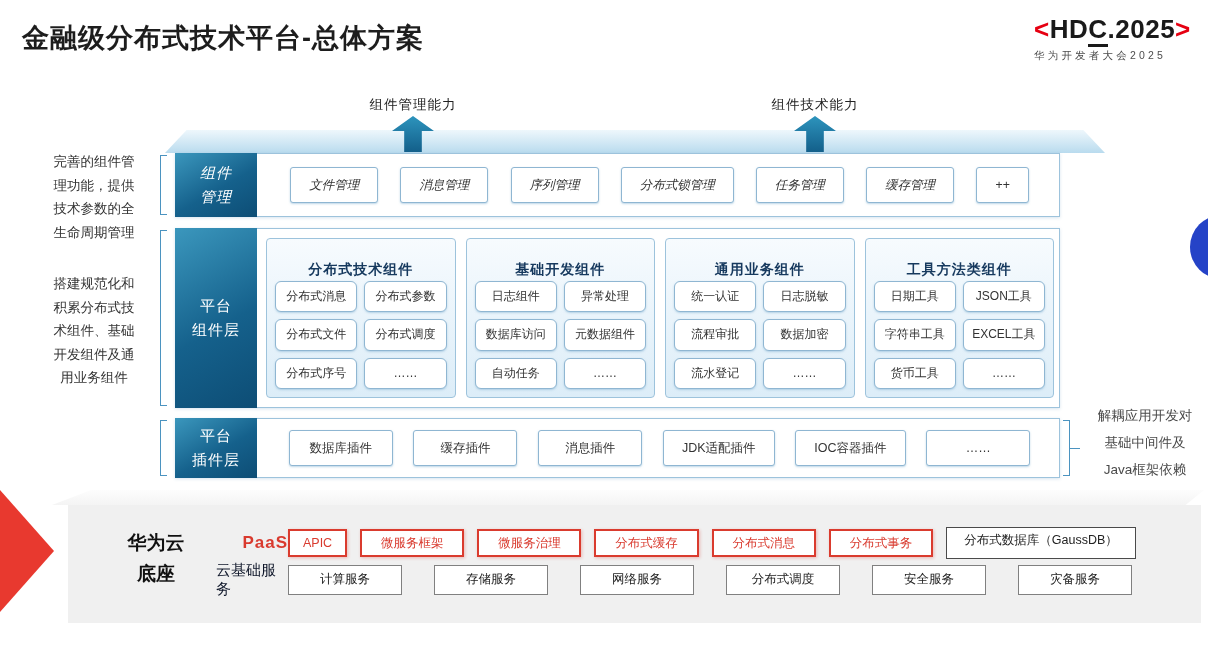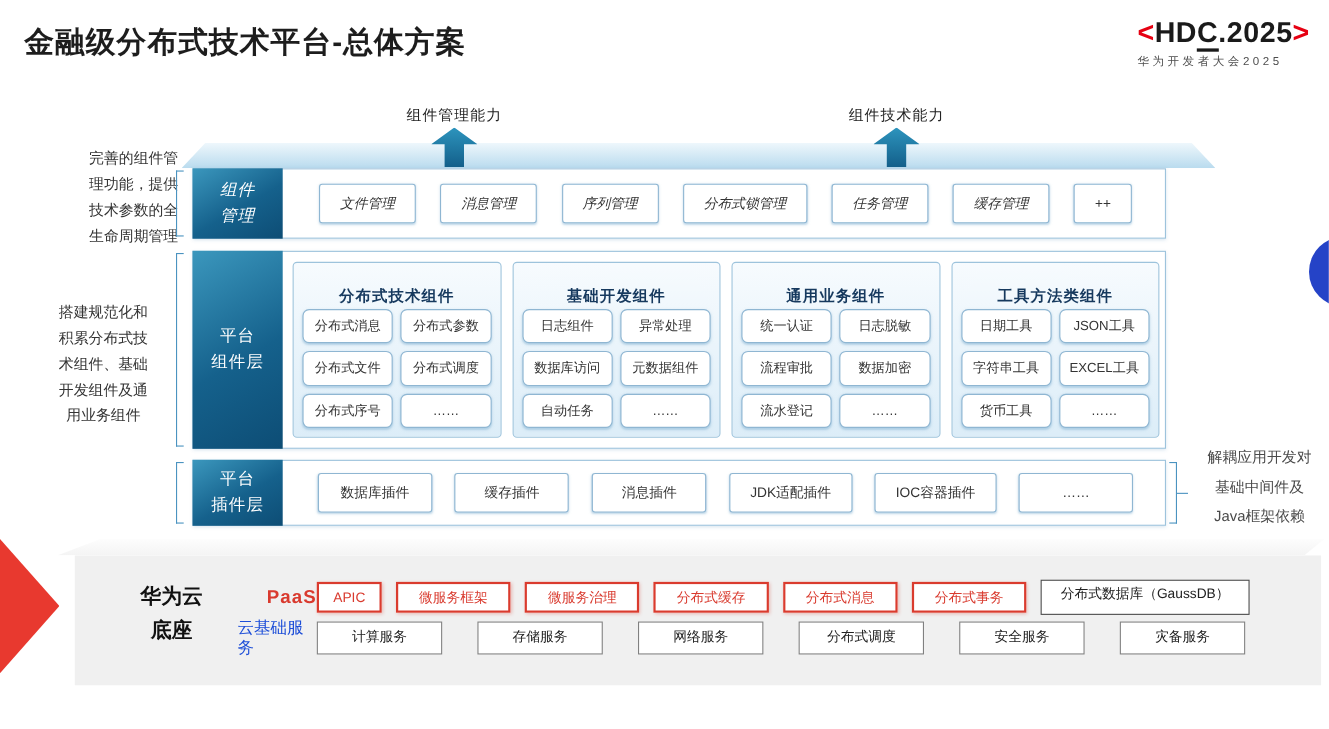--- a/index.html
+++ b/index.html
@@ -60,39 +60,39 @@
   .bracket{position:absolute;width:7px;border:1px solid #4b93c0;background:transparent;z-index:2;box-sizing:border-box;}
   .bl{border-right:none;left:160px;}
   .bl1{top:155px;height:60px;}
   .bl2{top:230px;height:176px;}
   .bl3{top:420px;height:56px;}
   .br3{border-left:none;left:1063px;top:420px;height:56px;}
   .br-tick{position:absolute;left:1070px;top:448px;width:10px;height:1px;background:#4b93c0;}
 
   
   .left-note{position:absolute;left:26px;width:136px;text-align:center;font-size:13.5px;line-height:23.5px;color:#333;}
-  .ln1{top:132px;text-align:right;}
+  .ln1{top:150px;}
   .ln2{top:272px;}
   .right-note{position:absolute;left:1082px;top:402px;width:126px;text-align:center;font-size:13.5px;line-height:27px;color:#4a4a4a;}
 
   .blue-dot{position:absolute;left:1190px;top:215px;width:64px;height:64px;border-radius:50%;background:#2543c7;}
   .red-wedge{position:absolute;left:0;top:490px;width:54px;height:122px;background:#e8392f;
     clip-path:polygon(0 0,100% 50%,0 100%);}
 
   
   .slab2-top{position:absolute;left:52px;top:490px;width:1152px;height:15px;
     background:linear-gradient(180deg,#fdfdfd,#f4f4f4);
     clip-path:polygon(3.4% 0,100% 0,98.4% 100%,0 100%);}
   .slab2{position:absolute;left:68px;top:505px;width:1133px;height:118px;background:#f0f0f0;}
   .hw-label{position:absolute;left:40px;top:22px;width:96px;text-align:center;font-size:19px;font-weight:bold;color:#111;line-height:31px;}
   .found-row{position:absolute;left:148px;display:flex;align-items:center;}
   .paas-row{top:24px;width:920px;height:28px;}
   .svc-row{top:60px;width:916px;height:30px;}
   .paas-title{width:72px;text-align:right;font-size:17px;font-weight:bold;color:#d93a2e;letter-spacing:1px;}
-  .svc-title{width:72px;text-align:left;font-size:15px;color:#1d4ed8;}
+  .svc-title{width:72px;text-align:left;font-size:15px;color:#0f172a;}
   .paas-chips{flex:1;display:flex;gap:13px;}
   .chip-red{flex:1;border:2px solid #da3b2e;color:#d93a2e;background:#fff;height:28px;line-height:24px;
     text-align:center;font-size:12.5px;box-shadow:1px 1px 3px rgba(218,59,46,.3);box-sizing:border-box;white-space:nowrap;}
   .paas-chips > :first-child{flex:0.55;}
   .chip-gauss{width:190px;margin-left:13px;border:1.5px solid #4a4a4a;color:#222;background:#fff;height:32px;
     line-height:25px;text-align:center;font-size:12.5px;box-sizing:border-box;white-space:nowrap;}
   .svc-chips{flex:1;display:flex;gap:32px;justify-content:center;}
   .chip-svc{flex:1;border:1.5px solid #808080;background:#fff;color:#222;height:30px;line-height:27px;
     text-align:center;font-size:12.5px;box-sizing:border-box;white-space:nowrap;}
 </style>

